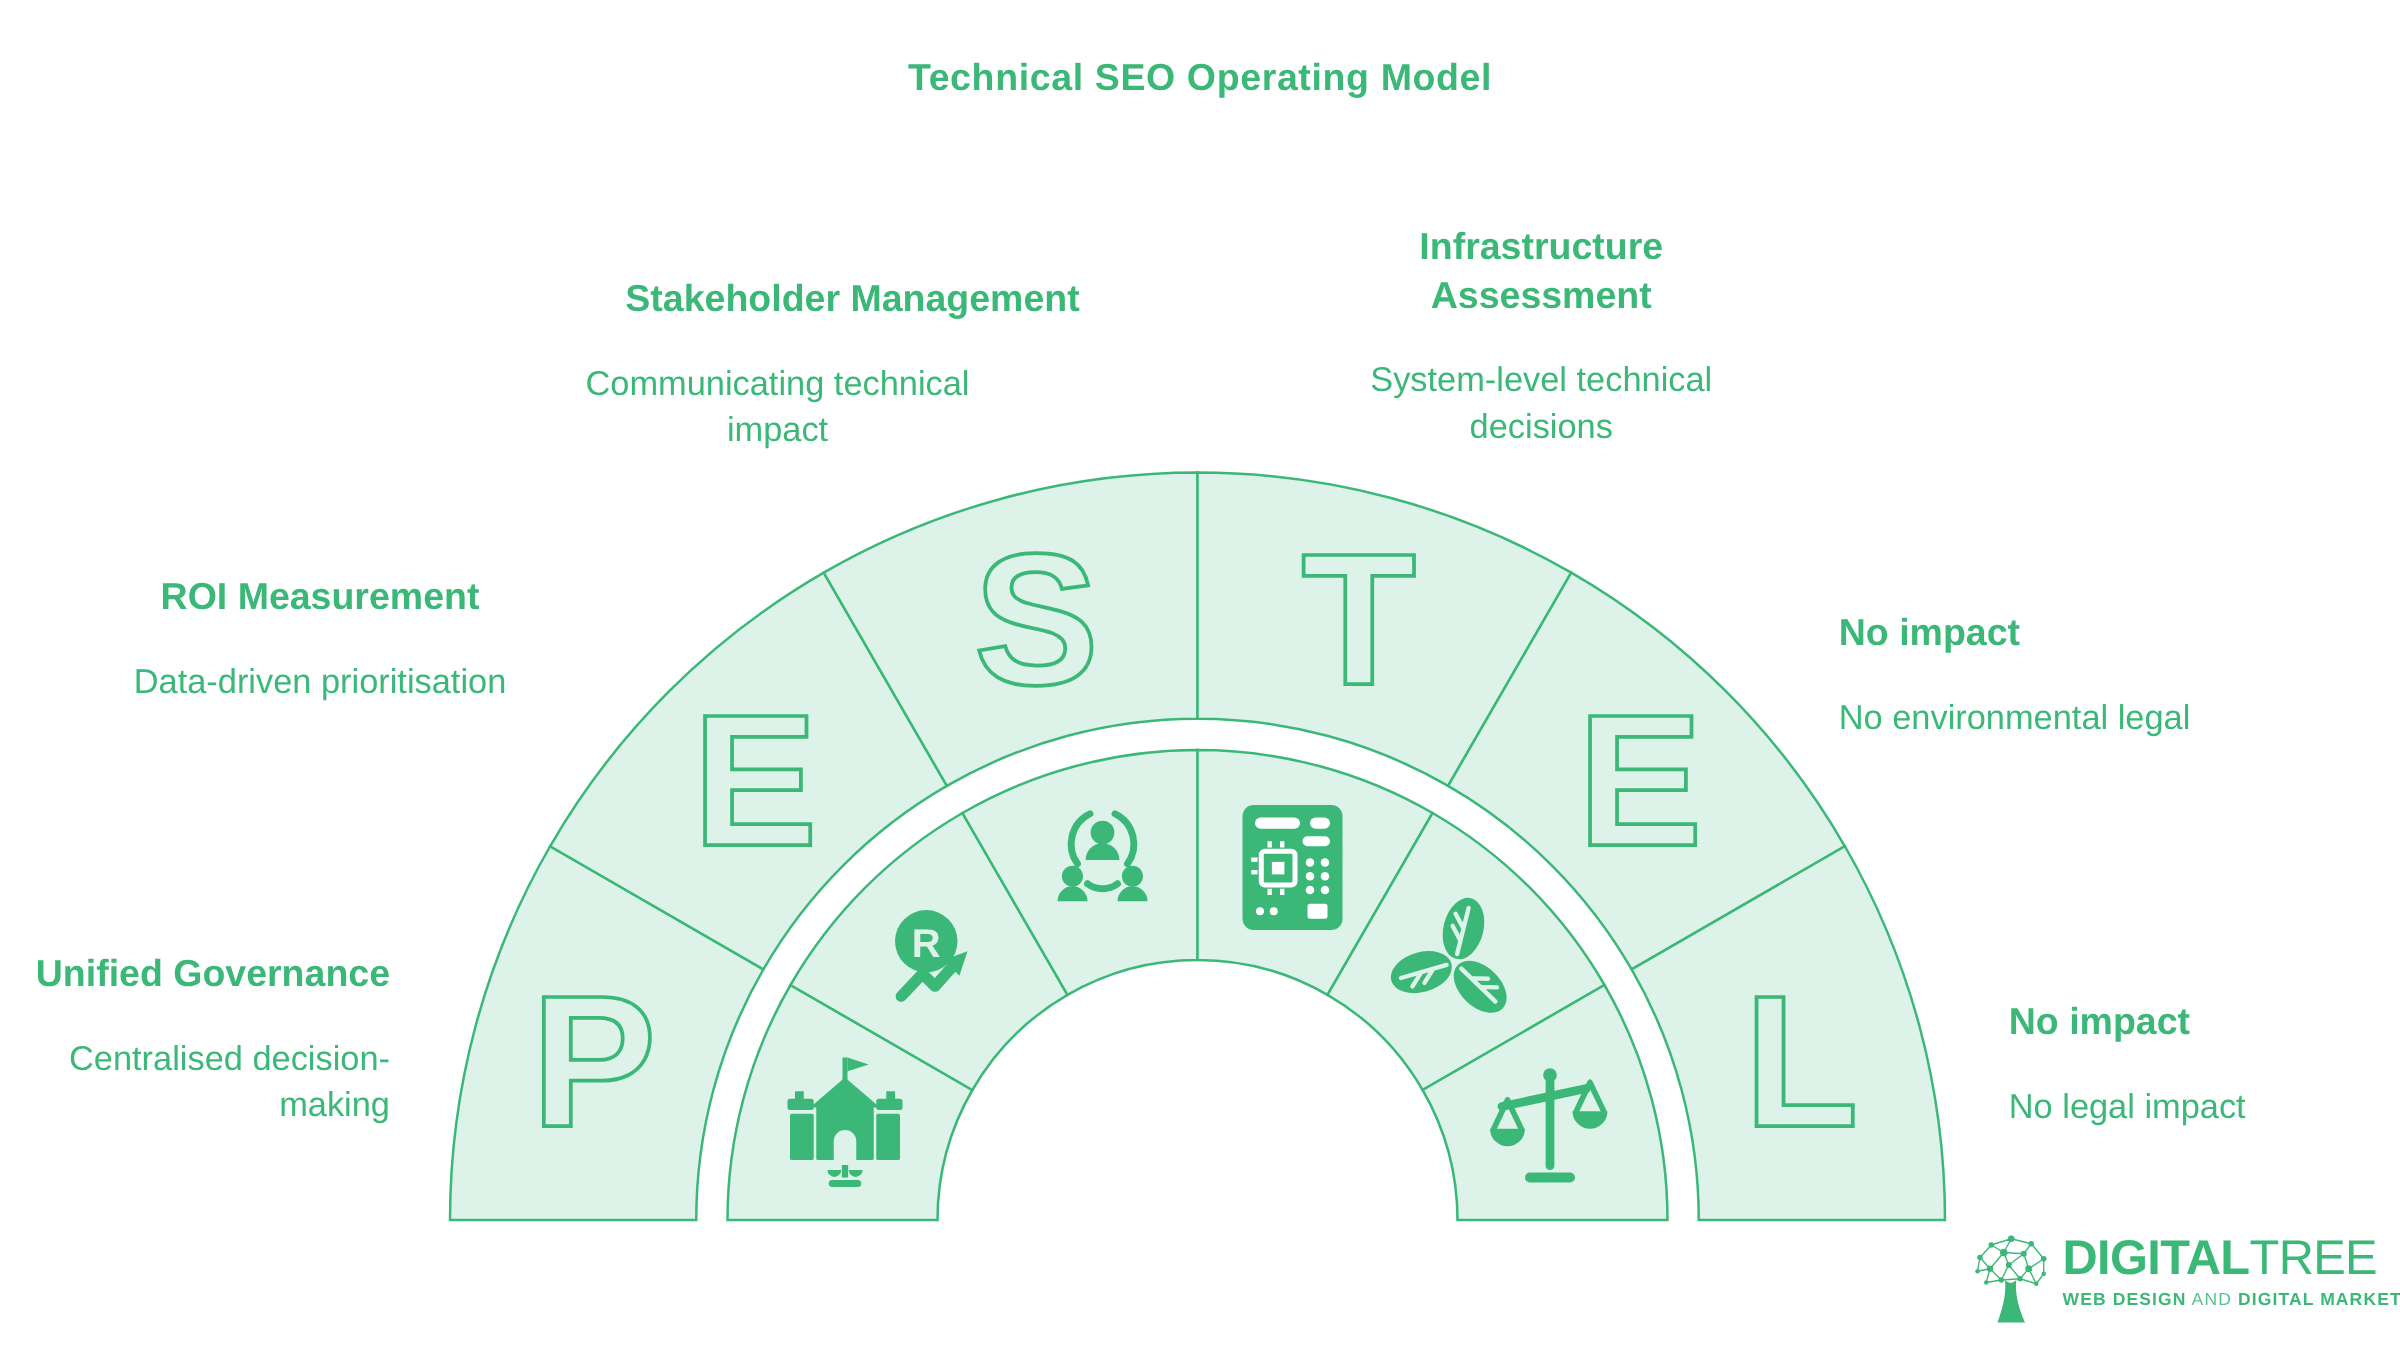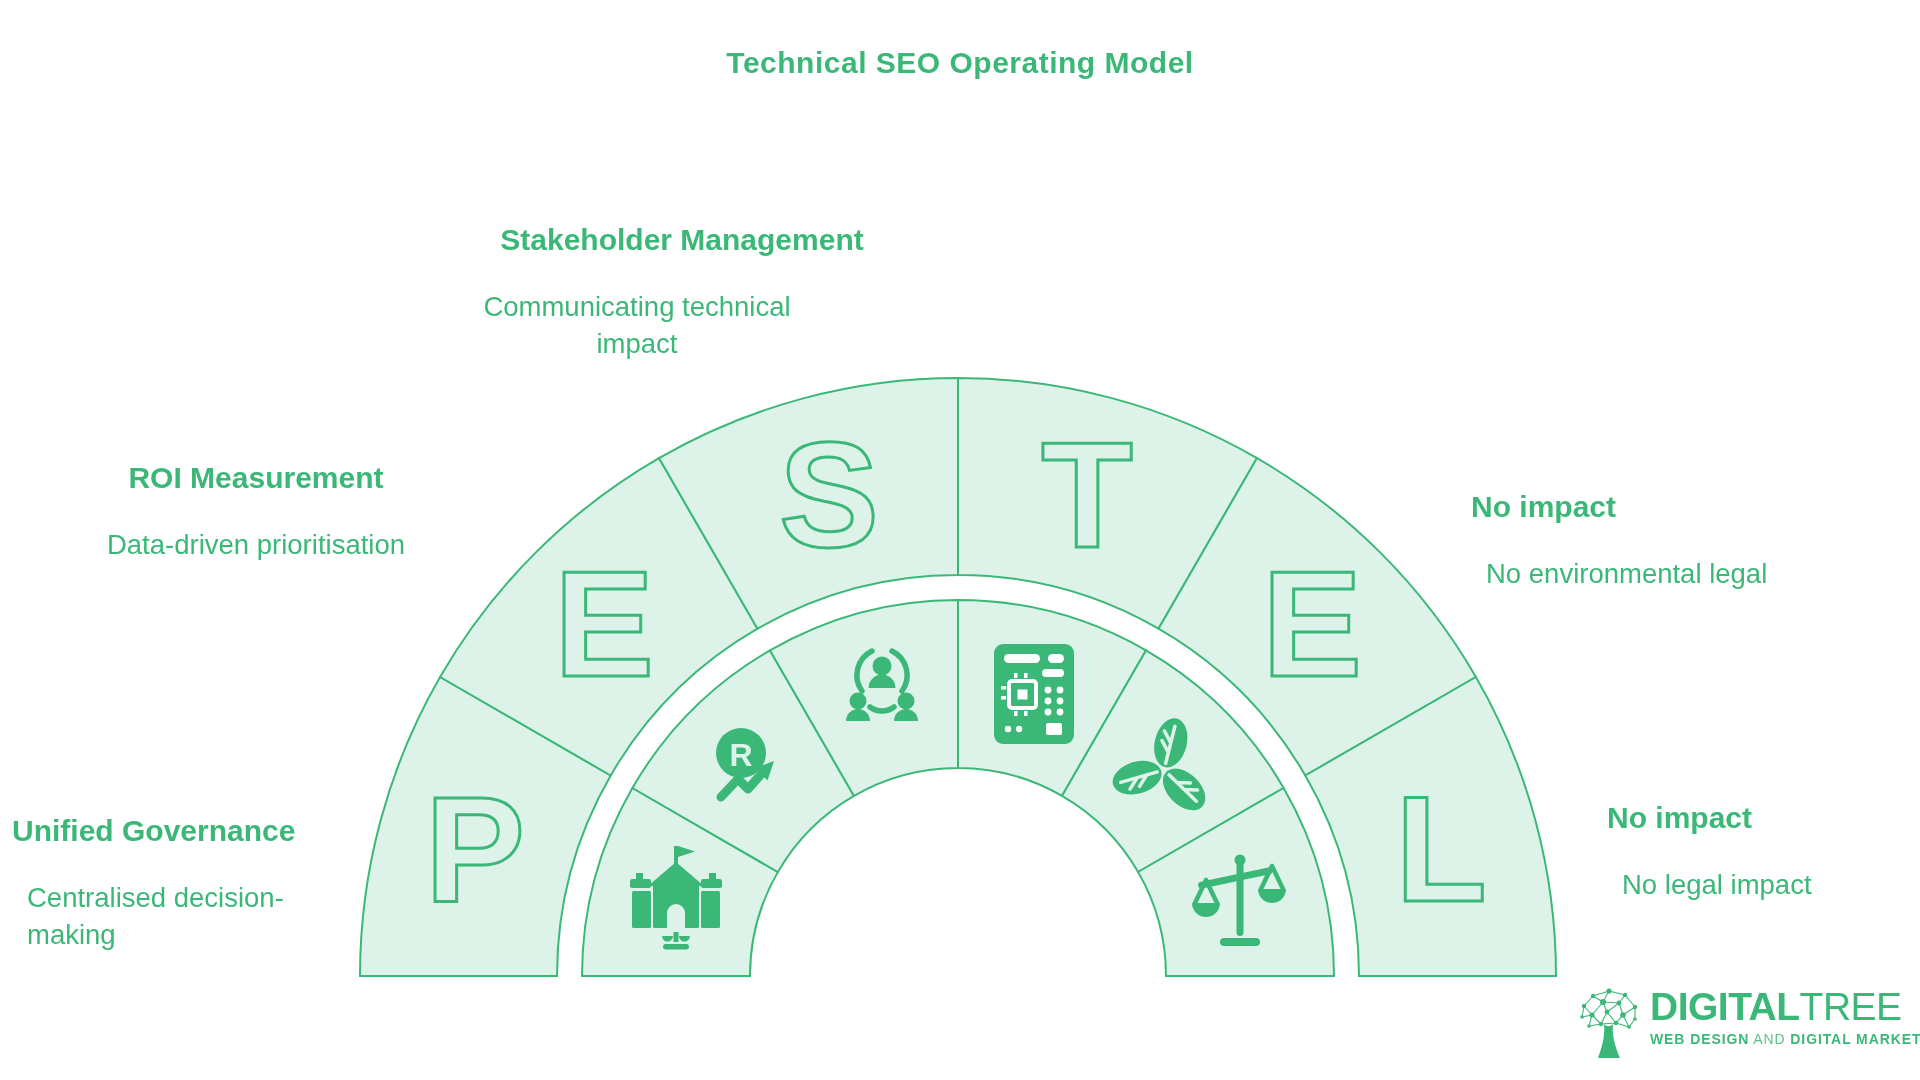--- a/index.html
+++ b/index.html
@@ -15,28 +15,28 @@
     font-family:"Liberation Sans", sans-serif;
   }
   #stage{position:absolute;inset:0}
   .page-title{
     position:absolute;top:46px;left:0;width:100%;
     text-align:center;font-size:30px;font-weight:700;color:var(--accent);
     letter-spacing:0.5px;
   }
   .lbl{position:absolute;color:var(--accent)}
   .lbl h2{font-size:30px;font-weight:700;margin:0 0 30px;line-height:1.3}
-  .lbl p{font-size:27.5px;font-weight:400;margin:15px;line-height:1.33}
+  .lbl p{font-size:27.5px;font-weight:400;margin:0;line-height:1.33}
   .nowrap{white-space:nowrap}
   .narrow-body{max-width:330px;margin:0 auto}
   #lbl-stakeholder{left:457px;top:220px;width:450px;text-align:center}
   #lbl-infrastructure{left:1048px;top:178px;width:370px;text-align:center}
   #lbl-roi{left:65px;top:458px;width:382px;text-align:center}
   #lbl-env{left:1471px;top:487px;width:420px;text-align:left}
-  #lbl-governance{left:12px;top:811px;width:300px;}
+  #lbl-governance{left:12px;top:760px;width:300px;text-align:right}
   #lbl-legal{left:1607px;top:798px;width:300px;text-align:left}
 
   svg{position:absolute;left:0;top:0}
   svg text{font-family:"Liberation Sans", sans-serif}
   .sector{fill:var(--fill);stroke:var(--accent);stroke-width:2}
   .pestel-letter{
     fill:none;stroke:var(--accent);stroke-width:3;
     font-size:150px;font-weight:700;
     text-anchor:middle;dominant-baseline:central;
   }
@@ -57,20 +57,24 @@
 </head>
 <body>
 
 <div id="stage">
 
   <div class="page-title">Technical SEO Operating Model</div>
 
   <div class="lbl" id="lbl-stakeholder">
     <h2 class="nowrap">Stakeholder Management</h2>
     <p class="narrow-body">Communicating technical impact</p>
+  </div>
+  <div class="lbl" id="lbl-infrastructure">
+    <h2>Infrastructure Assessment</h2>
+    <p>System-level technical decisions</p>
   </div>
   <div class="lbl" id="lbl-roi">
     <h2 class="nowrap">ROI Measurement</h2>
     <p>Data-driven prioritisation</p>
   </div>
   <div class="lbl" id="lbl-env">
     <h2>No impact</h2>
     <p>No environmental legal</p>
   </div>
   <div class="lbl" id="lbl-governance">

